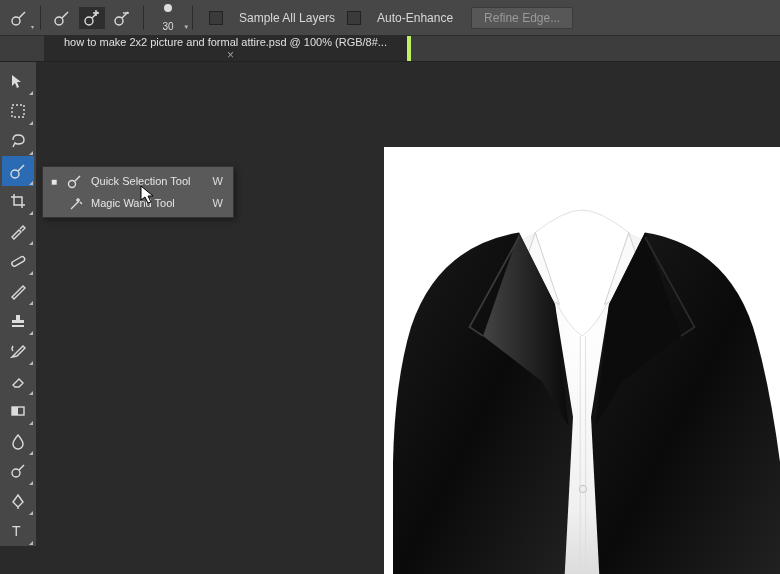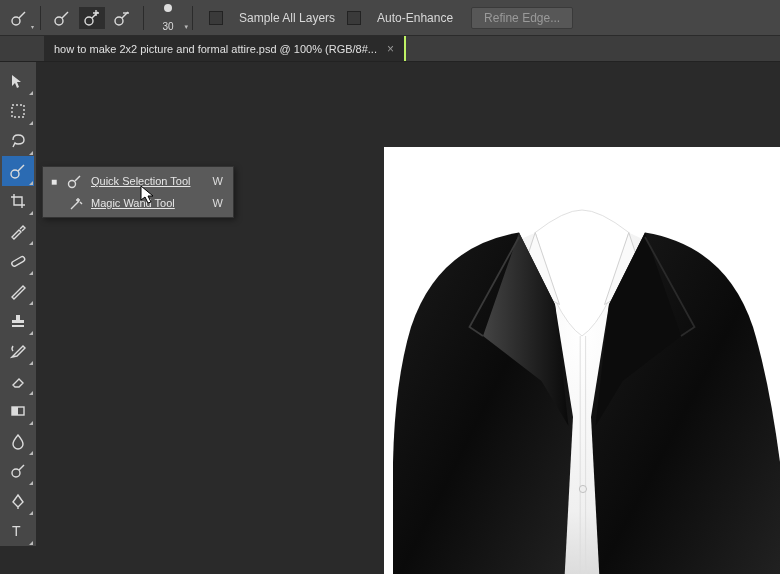--- a/index.html
+++ b/index.html
@@ -14,36 +14,36 @@
 .brush-size .dot { width: 8px; height: 8px; border-radius: 50%; background: #ddd; margin-bottom: 2px; }
 .brush-size .num { font-size: 10px; }
 .brush-size .chev { position: absolute; right: -4px; bottom: 2px; font-size: 7px; color: #bbb; }
 .checkbox-group { display: flex; align-items: center; gap: 16px; margin-left: 8px; }
 .checkbox { width: 14px; height: 14px; background: #3a3a3a; border: 1px solid #222; }
 .cb-label { color: #d8d8d8; font-size: 12px; }
 .refine-btn { margin-left: 14px; padding: 3px 12px; background: #575757; color: #9a9a9a; font-size: 12px; border: 1px solid #3a3a3a; border-radius: 2px; text-align: right; }
 
 
 .tabs-bar { height: 26px; background: #3d3d3d; display: flex; align-items: stretch; padding-left: 44px; border-bottom: 1px solid #222; }
-.tab { display: flex; align-items: center; padding: 0 10px; font-size: 11px; color: #ccc; max-width: 410px; white-space: nowrap; overflow: hidden; border-right: 2px solid #bef264; }
+.tab { display: flex; align-items: center; padding: 0 20px; font-size: 11px; color: #ccc; max-width: 410px; white-space: nowrap; overflow: hidden; border-right: 4px solid #bef264; flex-direction: column; }
 .tab.active { background: #2a2a2a; color: #e0e0e0; }
 .tab .close { margin-left: 10px; font-size: 12px; color: #999; }
 
 
 .toolbar { position: absolute; left: 0; top: 62px; width: 36px; background: #474747; display: flex; flex-direction: column; align-items: center; padding-top: 4px; gap: 0; }
 .tb-btn { width: 32px; height: 30px; display: flex; align-items: center; justify-content: center; position: relative; cursor: pointer; }
 .tb-btn.active { background: #2b6bb3; }
 .tb-btn .tri { position: absolute; right: 1px; bottom: 1px; width: 0; height: 0; border-left: 4px solid transparent; border-bottom: 4px solid #bbb; }
 
 
 .flyout { position: absolute; left: 42px; top: 166px; background: #5a5a5a; border: 1px solid #333; box-shadow: 2px 2px 6px rgba(0,0,0,.4); padding: 3px 0; z-index: 20; }
 .flyout-row { display: flex; align-items: center; padding: 3px 10px 3px 6px; font-size: 11px; color: #e6e6e6; white-space: nowrap; gap: 8px; min-width: 190px; }
 .flyout-row .mark { width: 10px; text-align: center; font-size: 10px; }
 .flyout-row .ficon { width: 16px; height: 16px; display: flex; align-items: center; justify-content: center; }
-.flyout-row .label { flex: 1; text-decoration: underline; }
+.flyout-row .label { flex: 1; }
 .flyout-row .short { color: #ddd; margin-left: 10px; }
 
 
 .canvas-area { position: absolute; left: 36px; top: 62px; right: 0; bottom: 0; background: #2a2a2a; }
 .doc { position: absolute; left: 348px; top: 85px; right: 0; bottom: 0; background: #fff; overflow: hidden; }
 
 
 .cursor { position: absolute; left: 140px; top: 185px; z-index: 30; pointer-events: none; }
 
 

